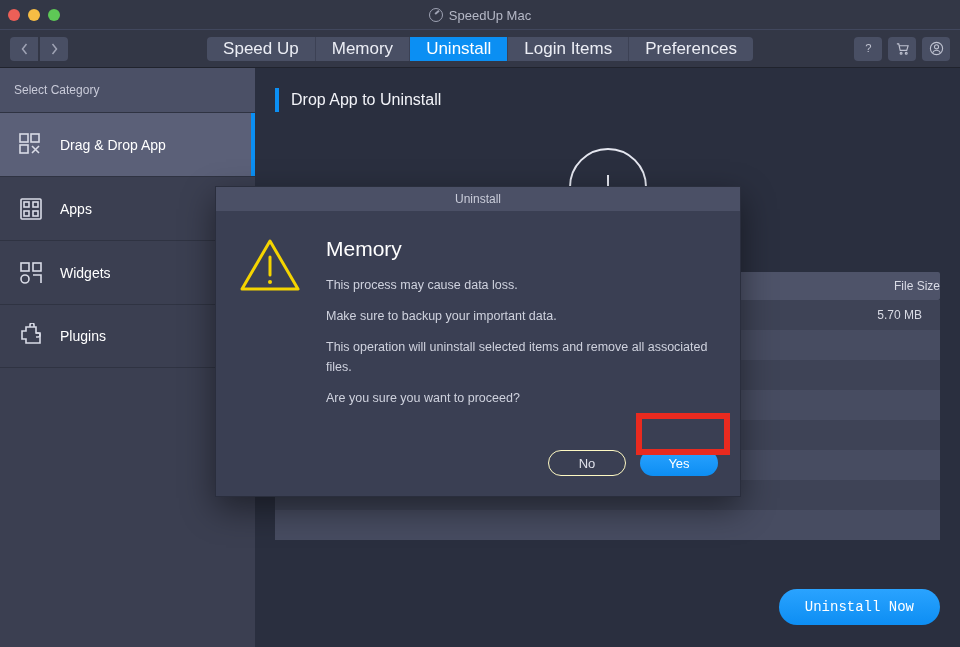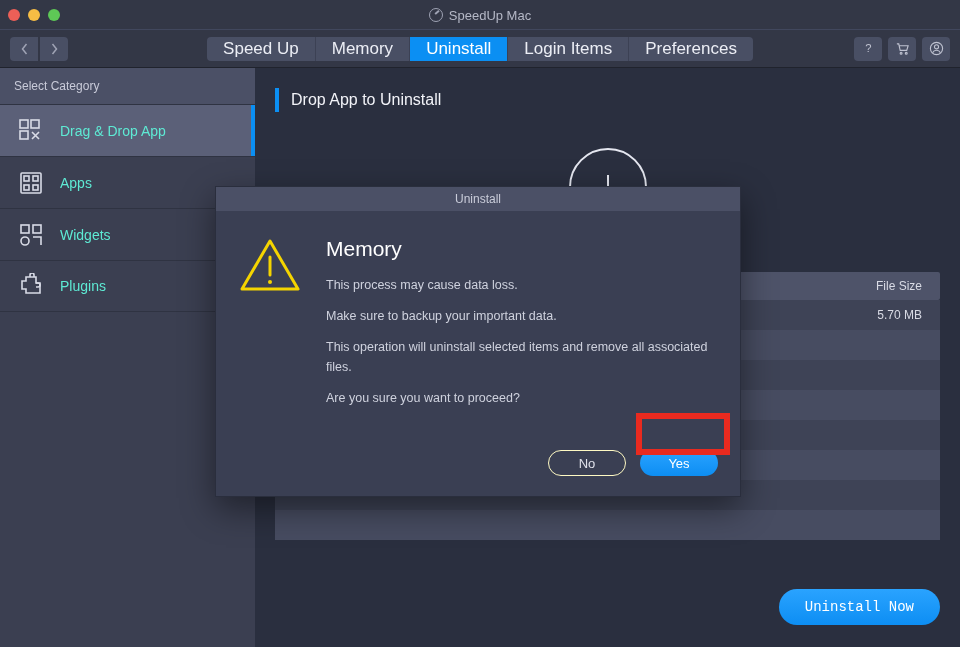--- a/index.html
+++ b/index.html
@@ -73,26 +73,26 @@
   .toolbar-right { margin-left: auto; display: flex; gap: 6px; z-index:1;}
   .sq-btn {
     width: 28px; height: 24px; background: #494f64; border-radius: 4px;
     display:flex; align-items:center; justify-content:center; color:#bfc2d0;
   }
   .sq-btn svg { width: 15px; height: 15px; }
   
   .body-row { display: flex; height: calc(100% - 30px - 38px); }
   .sidebar { width: 255px; background: #3b3f51; }
   .sidebar-header {
-    height: 36px; padding: 16px 14px; display:flex; align-items:center;
+    height: 44px; padding: 16px 14px; display:flex; align-items:center;
     font-size: 12px; color:#c9cbd9; background:#4b5066;
   }
   .side-item {
-    height: 52px; display:flex; align-items:center; gap:16px;
-    padding: 0 18px; color:#5eead4; font-size:14px;
+    height: 64px; display:flex; align-items:center; gap:16px;
+    padding: 0 18px; color:#ffffff; font-size:14px;
     border-top: 1px solid #2f3342;
     position: relative; cursor:pointer;
   }
   .side-item:last-child { border-bottom: 1px solid #2f3342; }
   .side-item.active { background:#5b6078; }
   .side-item.active::after{
     content:""; position:absolute; right:0; top:0; bottom:0; width:4px;
     background:#0b8ff3;
   }
   .side-icon { width:26px; height:26px; display:flex;align-items:center;justify-content:center;}
@@ -106,21 +106,21 @@
     height: 24px;
   }
   .main-title { font-size: 16px; color:#f2f3f8; font-weight:500;}
   .drop-zone { display:flex; justify-content:center; margin: 36px 0 10px;}
   .plus-circle { width:78px; height:78px; border:2px solid #e5e7f0;border-radius:50%;
     display:flex;align-items:center;justify-content:center;}
   .plus-circle svg { stroke:#e5e7f0; }
   .table-wrap { margin-top: 36px; }
   .thead { height: 28px; background:#4e5369; display:flex; align-items:center;
     color:#d9dbe5; font-size:12px; border-radius:2px;}
-  .thead .col-size{ margin-left:auto; padding-right:18px;}
+  .thead .col-size{ margin-left:auto; }
   .trow { height: 30px; display:flex; align-items:center; font-size:12px;
     color:#d9dbe5;}
   .trow .col-size{ margin-left:auto; padding-right:18px;}
   .trow.striped-a{ background:#3e4356;}
   .trow.striped-b{ background:#474c61;}
   .bottom-bar {
     margin-top:auto; height:52px; display:flex; align-items:center;
   }
   .uninstall-btn{
     margin-left:auto;

